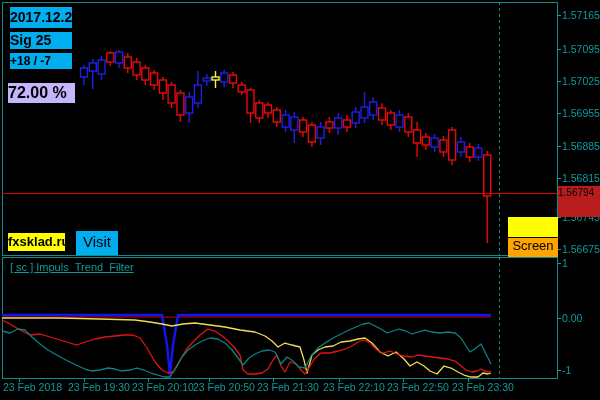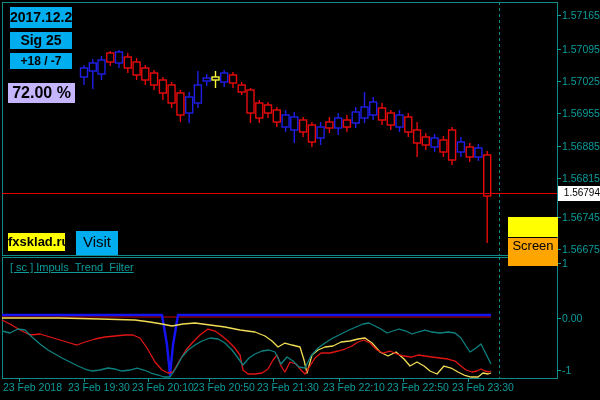--- a/index.html
+++ b/index.html
@@ -3,36 +3,36 @@
 <meta charset="utf-8">
 <style>
   html,body{margin:0;padding:0;background:#222;}
   .screen{position:relative;width:600px;height:400px;background:#000;overflow:hidden;
           font-family:"Liberation Sans",sans-serif;}
   .screen *{box-sizing:border-box;}
   #chart-svg{position:absolute;left:0;top:0;width:600px;height:400px;}
   svg text{font-family:"Liberation Sans",sans-serif;font-size:10.5px;fill:#0D9B9B;}
   .abs{position:absolute;}
   .ibox{left:8px;width:66px;background:#00AEEF;border:2px solid #000;color:#000;
-        font-weight:bold;text-align:center;}
+        font-weight:bold;}
   .ibox-date{top:5px;height:25px;font-size:14px;line-height:21px;}
   .ibox-sig{top:30px;height:21px;font-size:14px;line-height:17px;}
   .ibox-ratio{top:51px;height:20px;font-size:12px;line-height:16px;}
   .ibox-pct{top:81px;left:6px;width:71px;height:24px;background:#c4b5fd;
             font-size:16px;line-height:20px;}
   .fxsklad{left:8px;top:233px;width:57px;height:18px;background:#FFFF00;color:#000;
            font-weight:bold;font-size:13px;line-height:18px;text-align:center;cursor:pointer;}
   .visit{left:76px;top:231px;width:42px;height:24px;background:#00AEEF;color:#000000;
          font-size:15px;line-height:22px;text-align:center;cursor:pointer;}
   .scr-spacer{left:508px;top:217px;width:50px;height:20px;background:#FFFF00;}
-  .scr-btn{left:508px;top:238px;width:50px;height:28px;background:#FFA500;color:#000;
+  .scr-btn{left:508px;top:238px;width:50px;height:19px;background:#FFA500;color:#000;
            font-size:13px;line-height:16px;text-align:center;cursor:pointer;}
   .ind-title{left:10px;top:261px;color:#0D9B9B;font-size:11px;text-decoration:underline;}
-  .price-tag{left:558px;top:186px;width:42px;height:15px;background:#ffffff;color:#000;
-             font-size:10px;line-height:13px;text-align:right;}
+  .price-tag{left:558px;top:186px;width:42px;height:31px;background:#b91c1c;color:#000;
+             font-size:10px;line-height:13px;text-align:left;}
 </style>
 </head>
 <body>
 
 <div class="screen">
 
   <svg id="chart-svg" width="600" height="400" xmlns="http://www.w3.org/2000/svg">
       <rect x="2" y="2" width="555" height="253" fill="none" stroke="#0E8C8C" shape-rendering="crispEdges"></rect>
       <rect x="2" y="257" width="555" height="121" fill="none" stroke="#0E8C8C" shape-rendering="crispEdges"></rect>
       <line x1="84" y1="65" x2="84" y2="85" stroke="#1F1FE8" stroke-width="1.4"></line>

